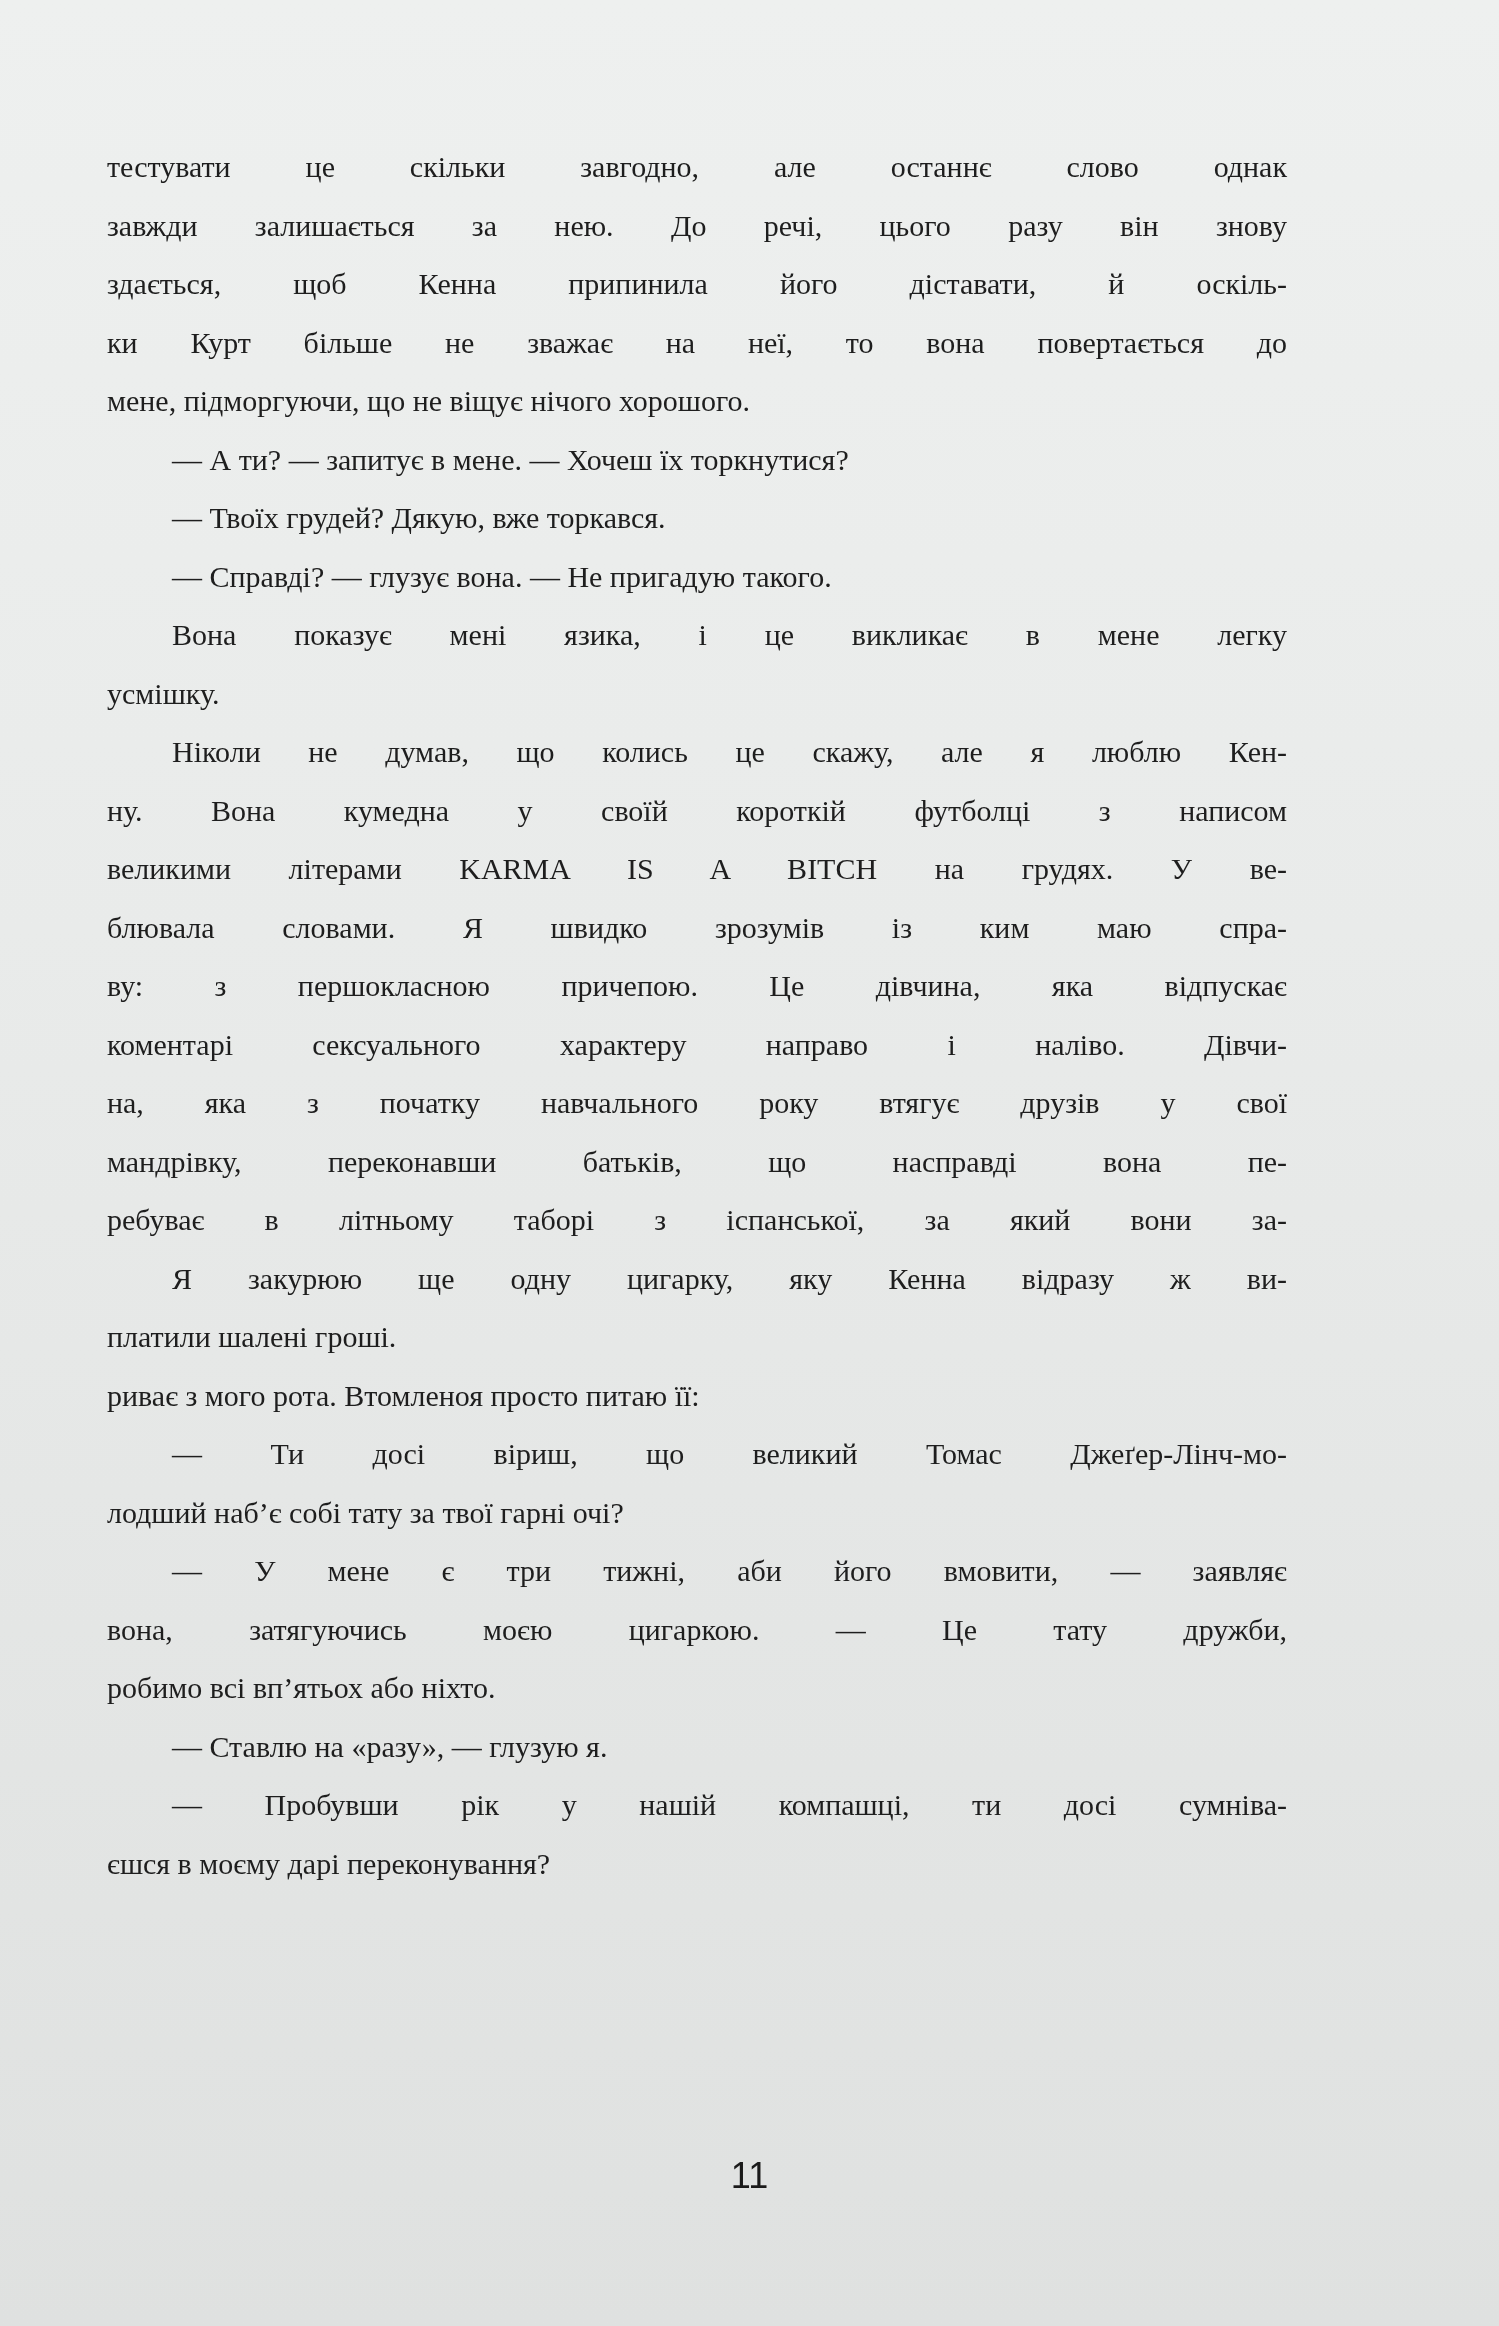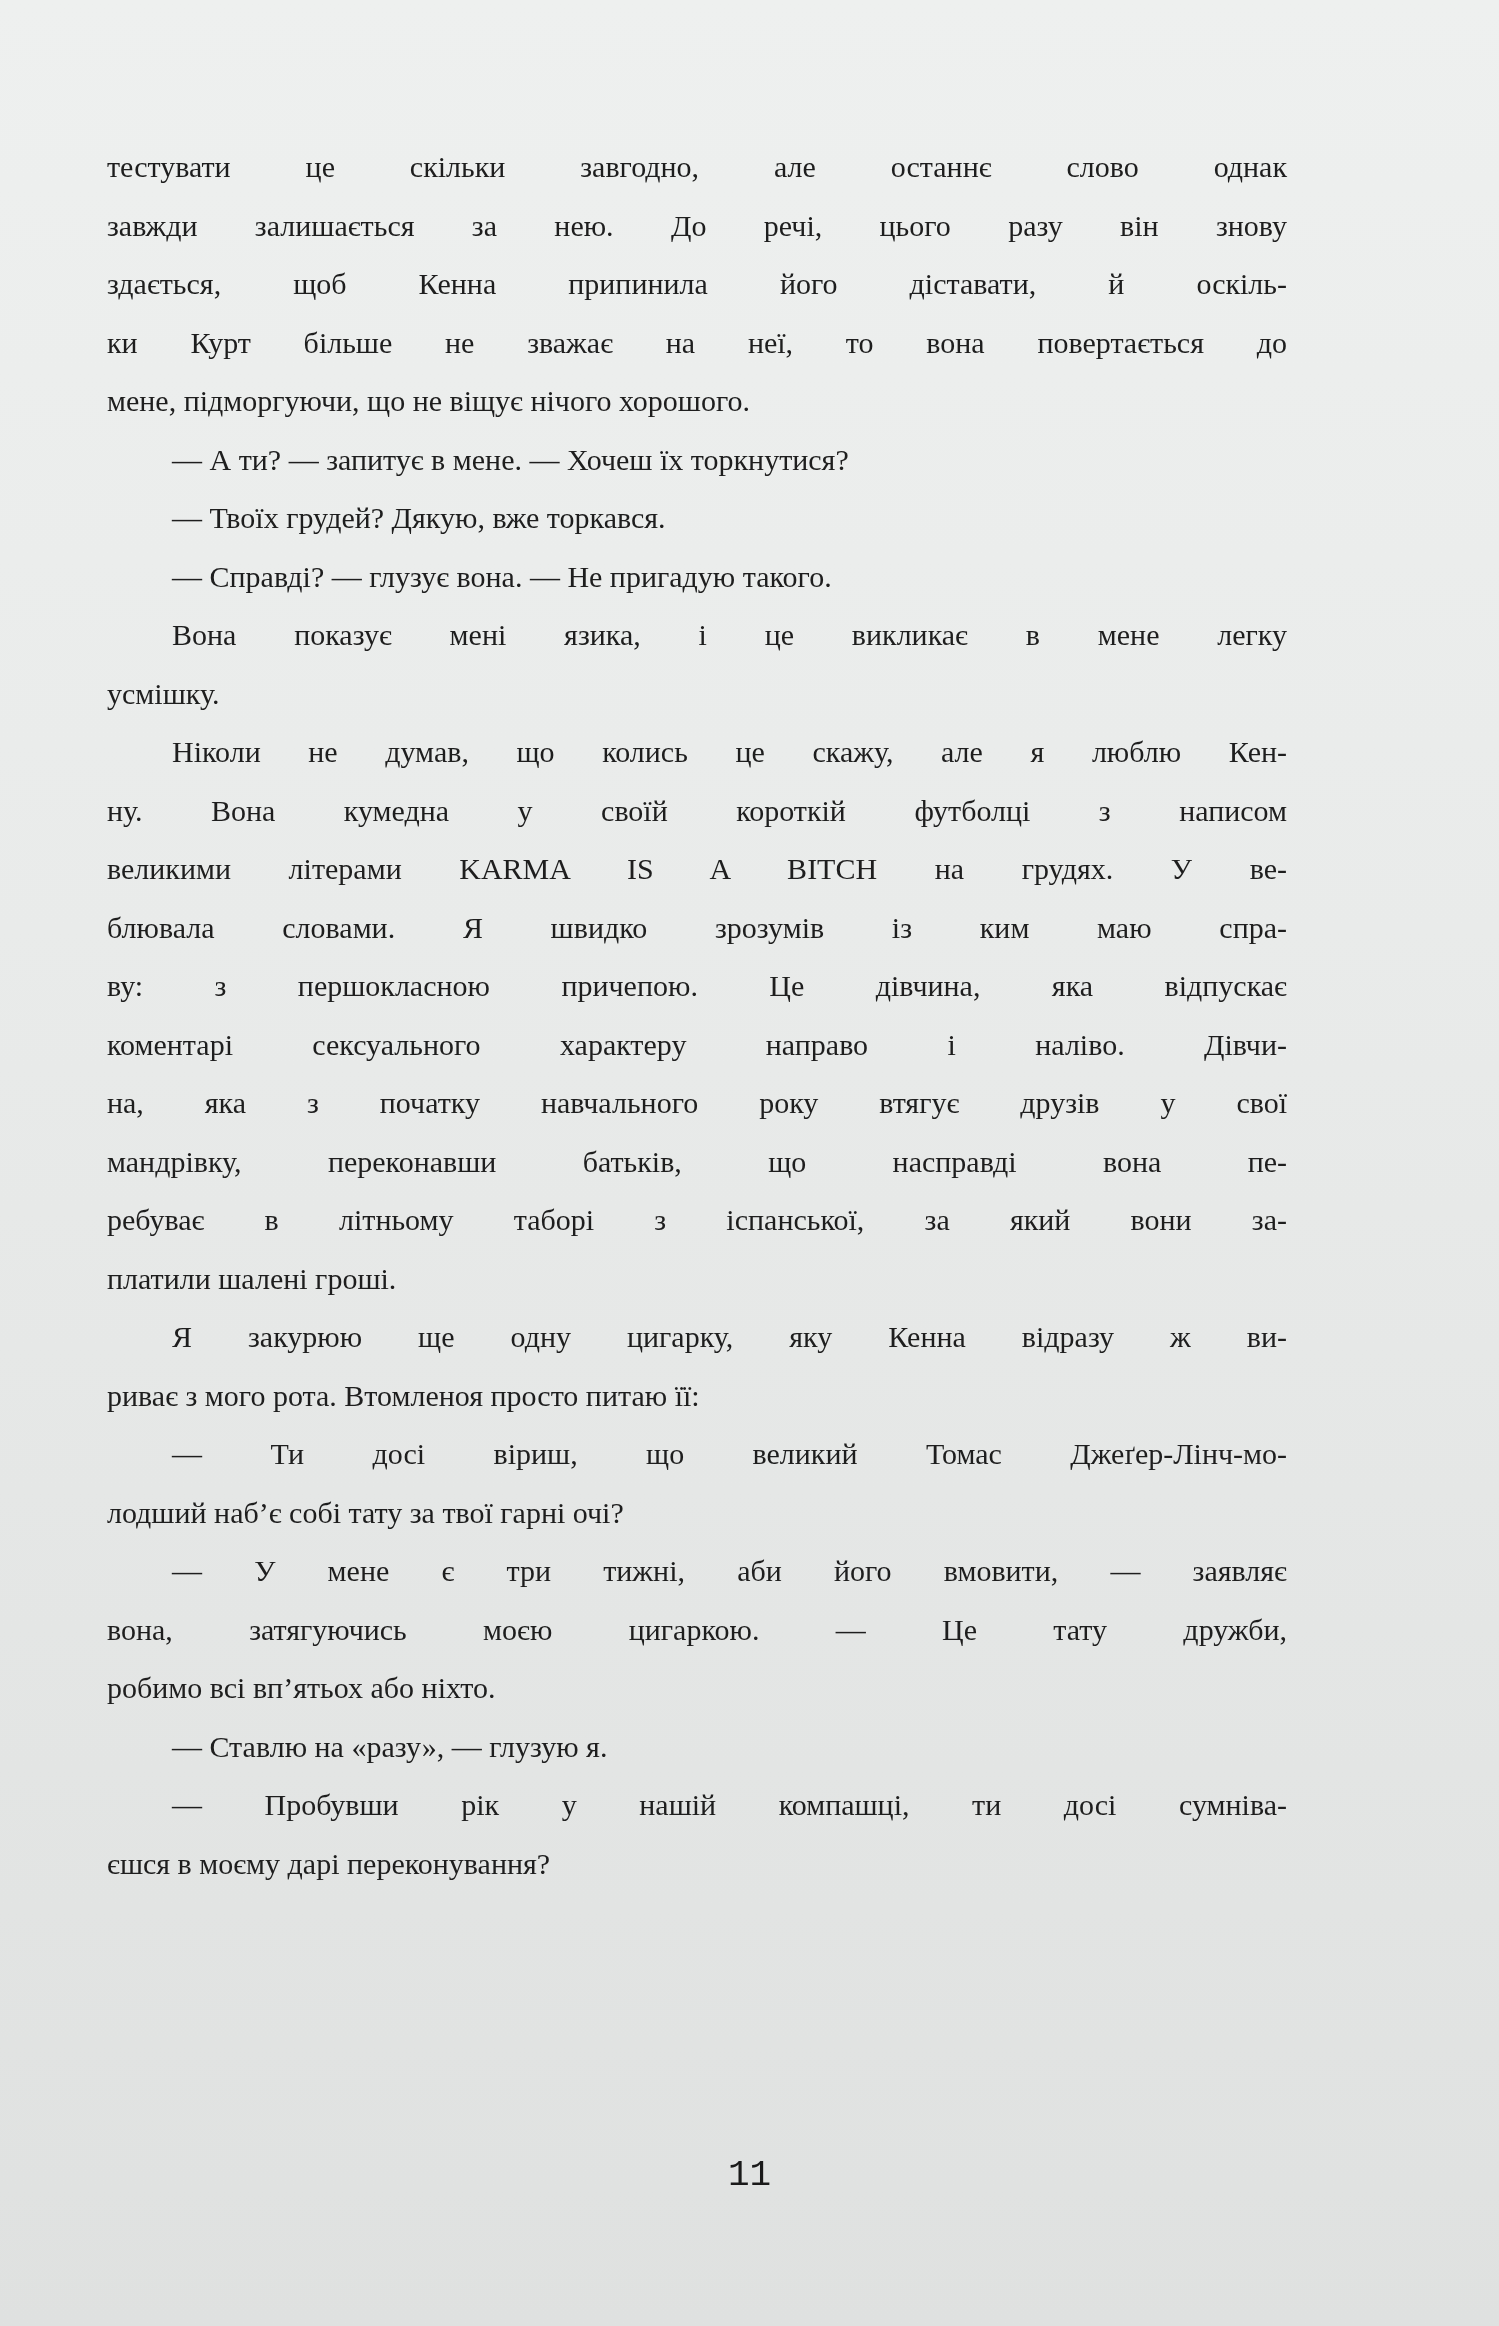--- a/index.html
+++ b/index.html
@@ -42,21 +42,21 @@
     }
     .line.indent {
       padding-left: 65px;
     }
     .page-number {
       position: absolute;
       left: 0;
       width: 1499px;
       top: 2155px;
       text-align: center;
-      font-family: Liberation Mono, monospace;
+      font-family: Liberation Sans, sans-serif;
       font-size: 36px;
       color: #1a1a1a;
     }
   </style>
 </head>
 <body>
 
 <div class="page">
   <div class="text-block" id="text-block">
       <span class="line">тестувати це скільки завгодно, але останнє слово однак</span>
@@ -71,22 +71,22 @@
       <span class="line last">усмішку.</span>
       <span class="line indent">Ніколи не думав, що колись це скажу, але я люблю Кен-</span>
       <span class="line">ну. Вона кумедна у своїй короткій футболці з написом</span>
       <span class="line">великими літерами KARMA IS A BITCH на грудях. У ве-</span>
       <span class="line">блювала словами. Я швидко зрозумів із ким маю спра-</span>
       <span class="line">ву: з першокласною причепою. Це дівчина, яка відпускає</span>
       <span class="line">коментарі сексуального характеру направо і наліво. Дівчи-</span>
       <span class="line">на, яка з початку навчального року втягує друзів у свої</span>
       <span class="line">мандрівку, переконавши батьків, що насправді вона пе-</span>
       <span class="line">ребуває в літньому таборі з іспанської, за який вони за-</span>
+      <span class="line indent">Я закурюю ще одну цигарку, яку Кенна відразу ж ви-</span>
       <span class="line last">платили шалені гроші.</span>
-      <span class="line indent">Я закурюю ще одну цигарку, яку Кенна відразу ж ви-</span>
       <span class="line last">риває з мого рота. Втомленоя просто питаю її:</span>
       <span class="line indent">— Ти досі віриш, що великий Томас Джеґер-Лінч-мо-</span>
       <span class="line last">лодший наб’є собі тату за твої гарні очі?</span>
       <span class="line indent">— У мене є три тижні, аби його вмовити, — заявляє</span>
       <span class="line">вона, затягуючись моєю цигаркою. — Це тату дружби,</span>
       <span class="line last">робимо всі вп’ятьох або ніхто.</span>
       <span class="line indent last">— Ставлю на «разу», — глузую я.</span>
       <span class="line indent">— Пробувши рік у нашій компашці, ти досі сумніва-</span>
       <span class="line last">єшся в моєму дарі переконування?</span>
     </div>

